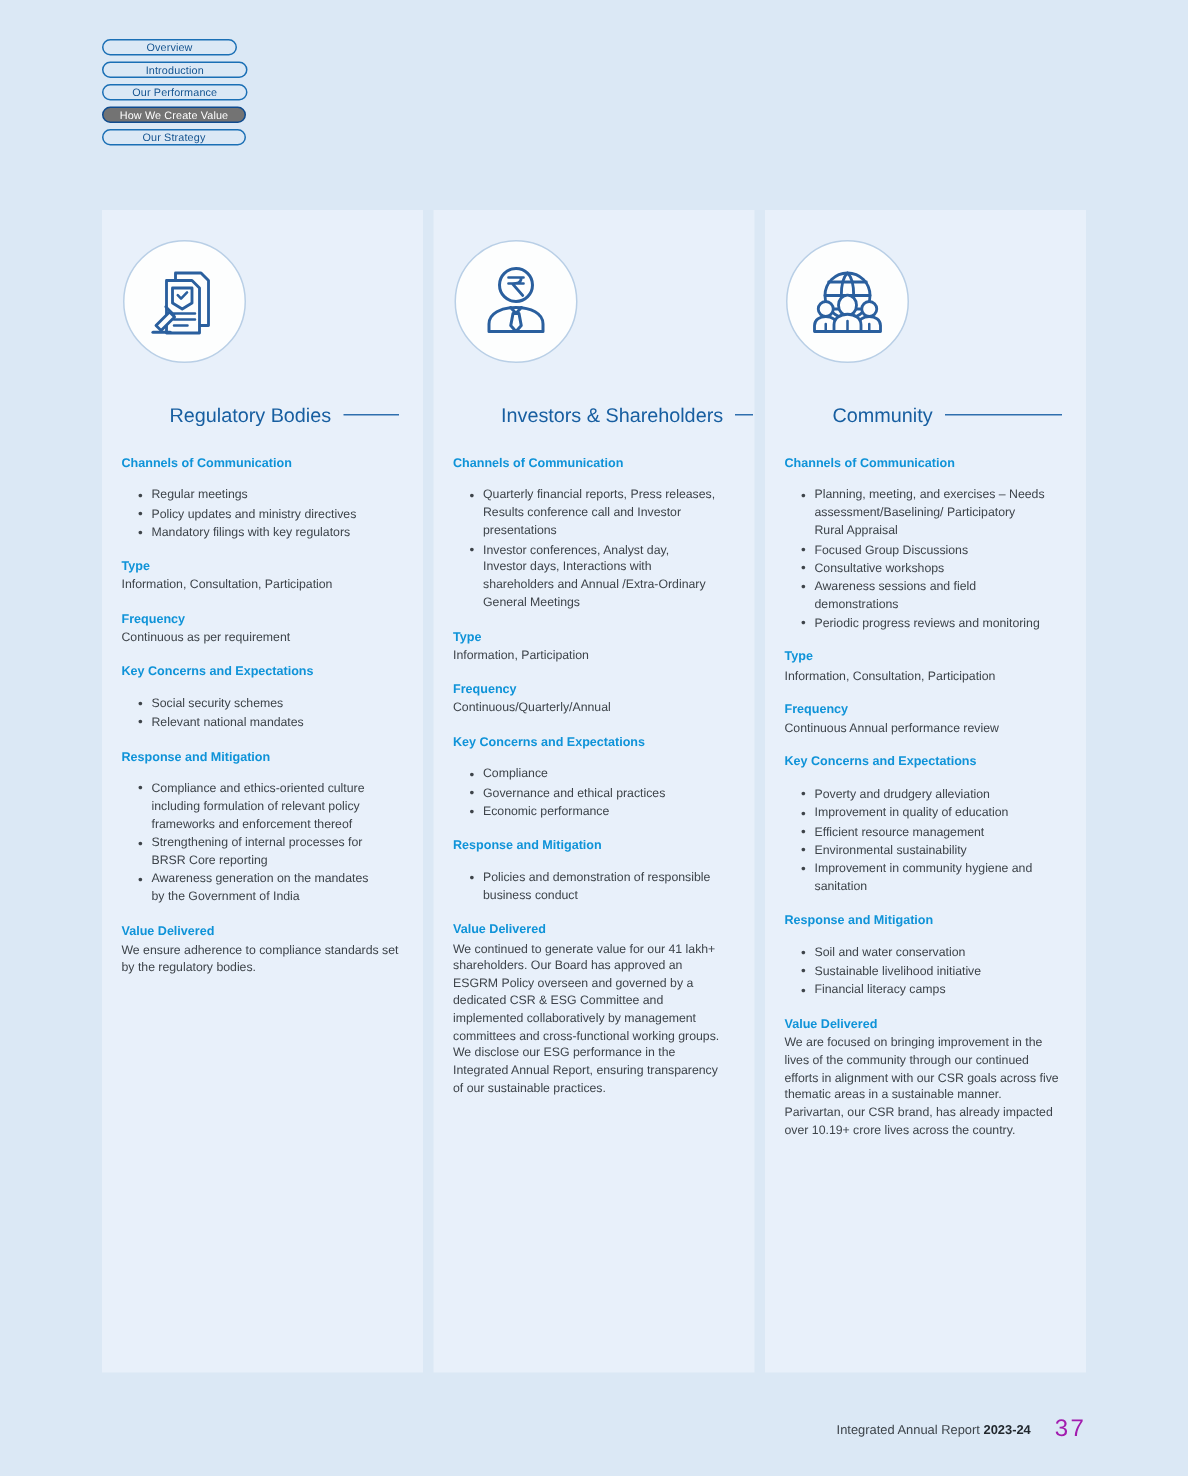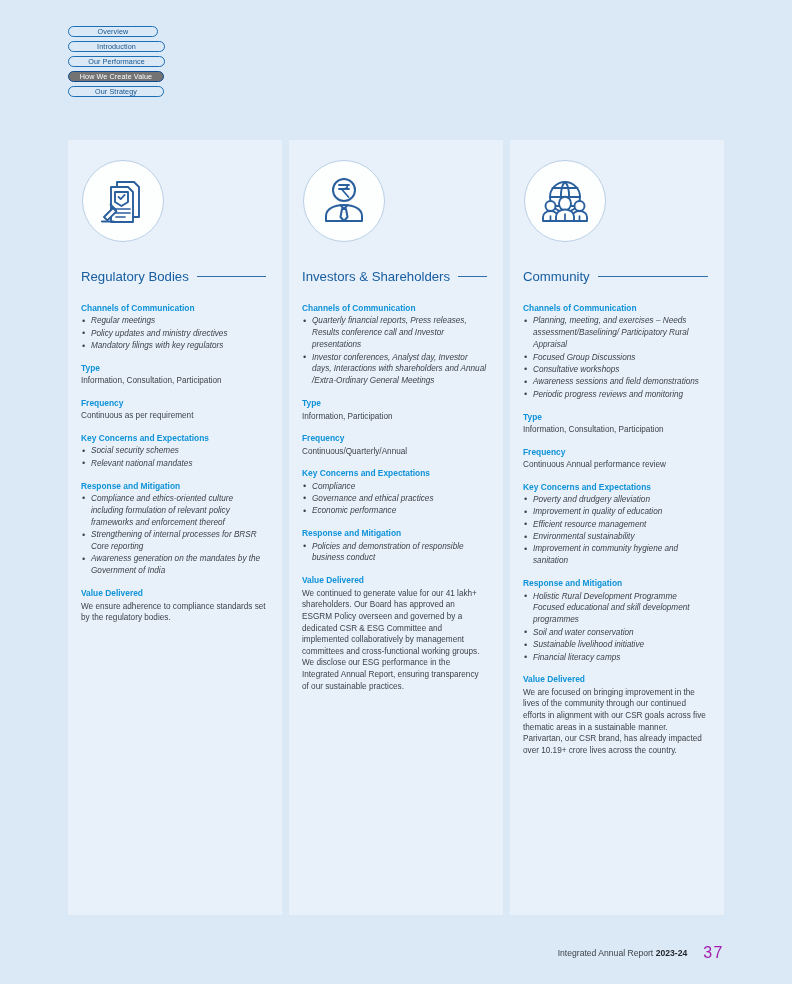--- a/index.html
+++ b/index.html
@@ -108,20 +108,21 @@
     gap: 8px;
     margin-bottom: 19px;
     padding-left: 1px;
   }
 
   .card-title {
     color: #175ea0;
     font-size: 13.2px;
     font-weight: normal;
     white-space: nowrap;
+    margin-left: 32px;
   }
 
   .title-rule {
     flex: 1 1 auto;
     height: 1px;
     background: #2f6fae;
     min-width: 12px;
   }
 
   
@@ -136,23 +137,22 @@
   }
 
   .section-para {
     color: #3d4349;
     font-size: 8.2px;
     line-height: 1.42;
   }
 
   ul.section-list {
     list-style: none;
-    margin: 0;
+    margin: 10px;
     padding: 0;
-    font-style: italic;
   }
 
   ul.section-list li {
     color: #3d4349;
     font-size: 8.2px;
     line-height: 1.45;
     position: relative;
     padding-left: 10px;
     margin-bottom: 0.5px;
   }
@@ -346,21 +346,20 @@
           <li>Poverty and drudgery alleviation</li>
           <li>Improvement in quality of education</li>
           <li>Efficient resource management</li>
           <li>Environmental sustainability</li>
           <li>Improvement in community hygiene and sanitation</li>
         </ul>
       </div>
       <div class="section">
         <div class="section-label">Response and Mitigation</div>
         <ul class="section-list">
-          <li>Holistic Rural Development Programme Focused educational and skill development programmes</li>
           <li>Soil and water conservation</li>
           <li>Sustainable livelihood initiative</li>
           <li>Financial literacy camps</li>
         </ul>
       </div>
       <div class="section">
         <div class="section-label">Value Delivered</div>
         <p class="section-para">We are focused on bringing improvement in the lives of the community through our continued efforts in alignment with our CSR goals across five thematic areas in a sustainable manner. Parivartan, our CSR brand, has already impacted over 10.19+ crore lives across the country.</p>
       </div>
     </section>

